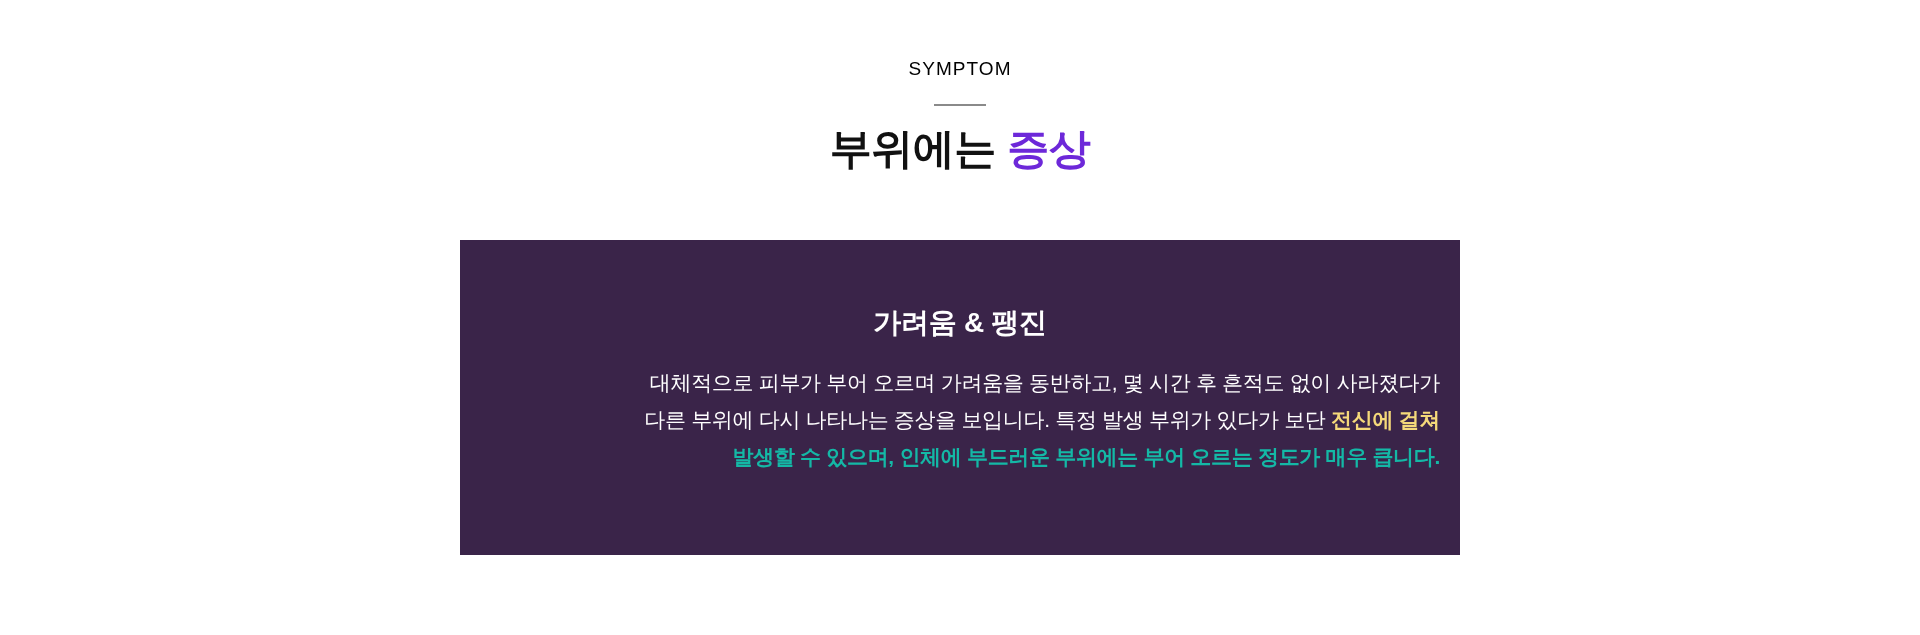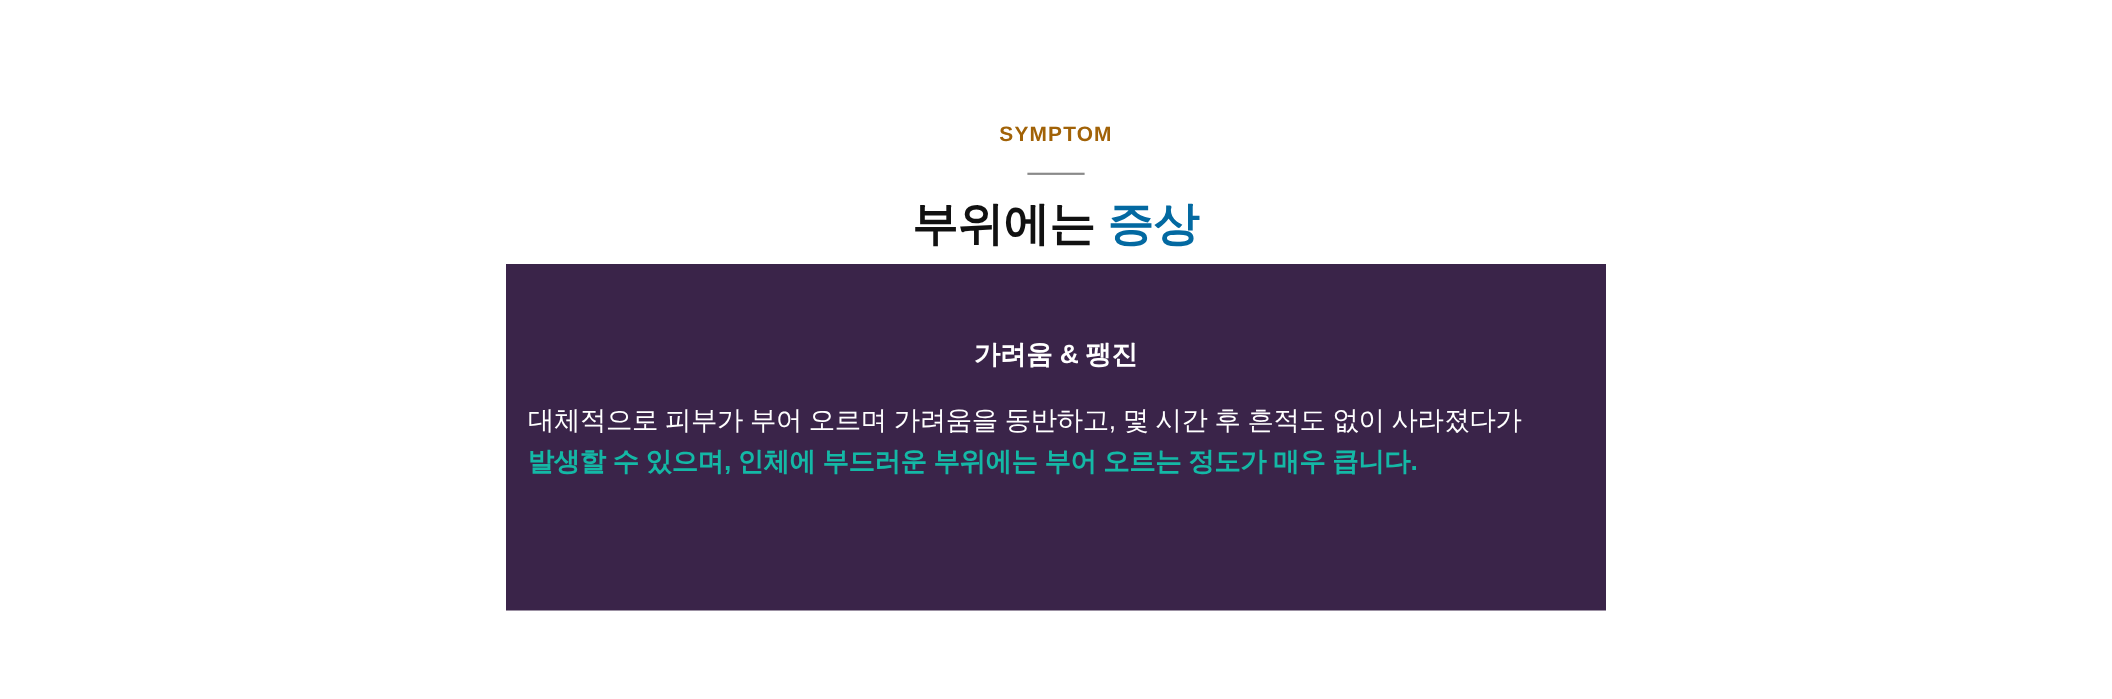--- a/index.html
+++ b/index.html
@@ -26,26 +26,26 @@
   .section-header {
     position: absolute;
     left: 0;
     top: 0;
     width: 1920px;
     text-align: center;
   }
 
   .eyebrow {
     margin: 0;
-    padding-top: 111px;
+    padding-top: 57px;
     font-size: 19px;
     line-height: 24px;
     letter-spacing: 0.055em;
-    color: #a16207;
-    font-weight: 700;
+    color: #000000;
+    font-weight: 400;
     font-family: "Liberation Sans", "DejaVu Sans", sans-serif;
   }
 
   .divider-wrap {
     display: block;
     margin-top: 14px;
     height: 10px;
   }
   .divider {
     display: inline-block;
@@ -59,51 +59,51 @@
     margin: 0;
     padding-top: 16px;
     font-size: 42px;
     line-height: 56px;
     font-weight: 700;
     letter-spacing: -0.01em;
     color: #111111;
     white-space: nowrap;
   }
   .headline .hl-accent {
-    color: #0369a1;
+    color: #6d28d9;
   }
 
   
   .symptom-panel {
     position: absolute;
     left: 460px;
     top: 240px;
     width: 1000px;
     height: 315px;
     background: #3A2449;
     box-sizing: border-box;
   }
 
   .panel-title {
     margin: 0;
     padding-top: 68px;
     text-align: center;
     color: #ffffff;
-    font-size: 24px;
+    font-size: 28px;
     line-height: 30px;
     font-weight: 700;
     letter-spacing: -0.01em;
   }
 
   .panel-body {
     margin: 0;
     padding: 26px 20px 0 20px;
-    text-align: left;
+    text-align: right;
     color: #ffffff;
-    font-size: 24px;
+    font-size: 21px;
     line-height: 37px;
     font-weight: 400;
     letter-spacing: -0.015em;
   }
 
   .panel-body .ln {
     display: block;
     white-space: nowrap;
   }
 
@@ -135,20 +135,21 @@
   </div>
 
   <div class="symptom-panel">
 
     <div class="panel-title">가려움 &amp; 팽진</div>
 
     <div class="panel-body">
 
       <span class="ln"><span>대체적으로 피부가 부어 오르며 가려움을 동반하고, 몇 시간 후 흔적도 없이 사라졌다가</span></span>
 
+      <span class="ln"><span>다른 부위에 다시 나타나는 증상을 보입니다. 특정 발생 부위가 있다가 보단 </span><span class="em-gold">전신에 걸쳐</span></span>
 
       <span class="ln ln-gold"><span>발생할 수 있으며, 인체에 부드러운 부위에는 부어 오르는 정도가 매우 큽니다.</span></span>
 
     </div>
 
   </div>
 
 </div>
 
 </body></html>

